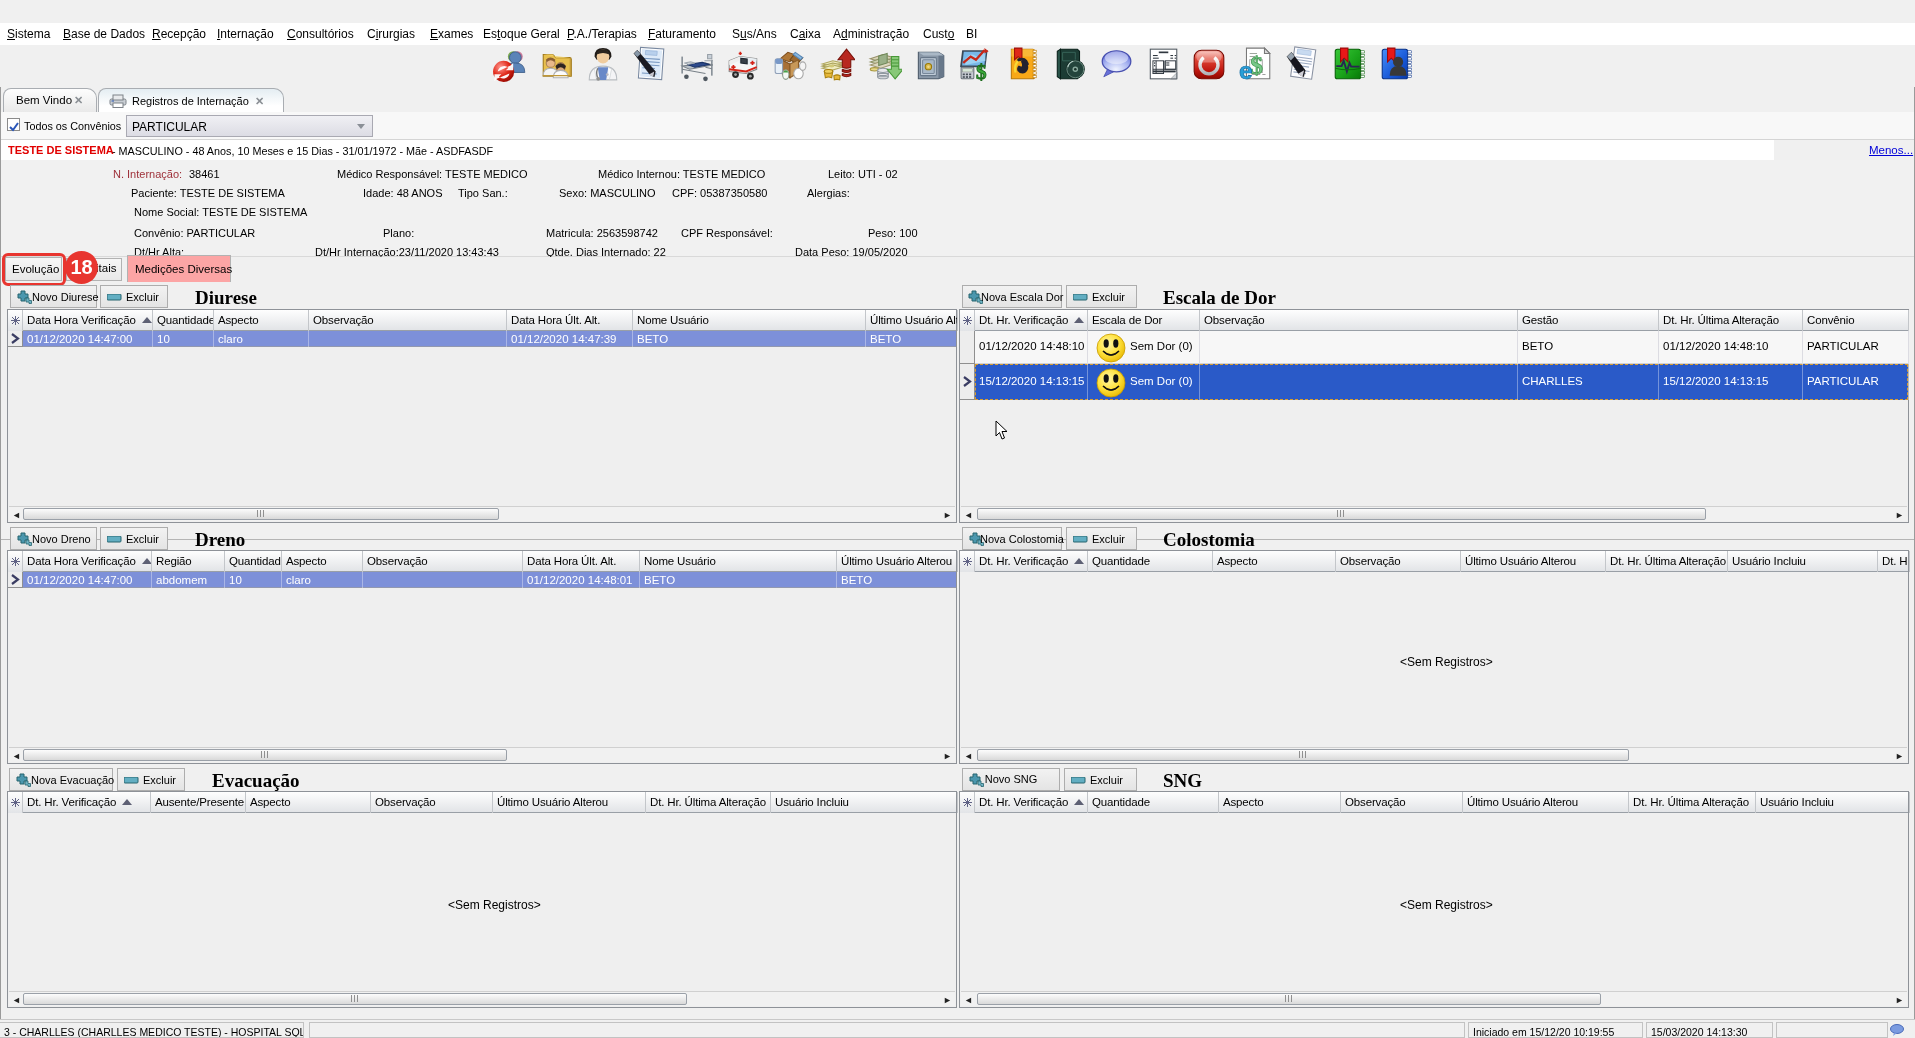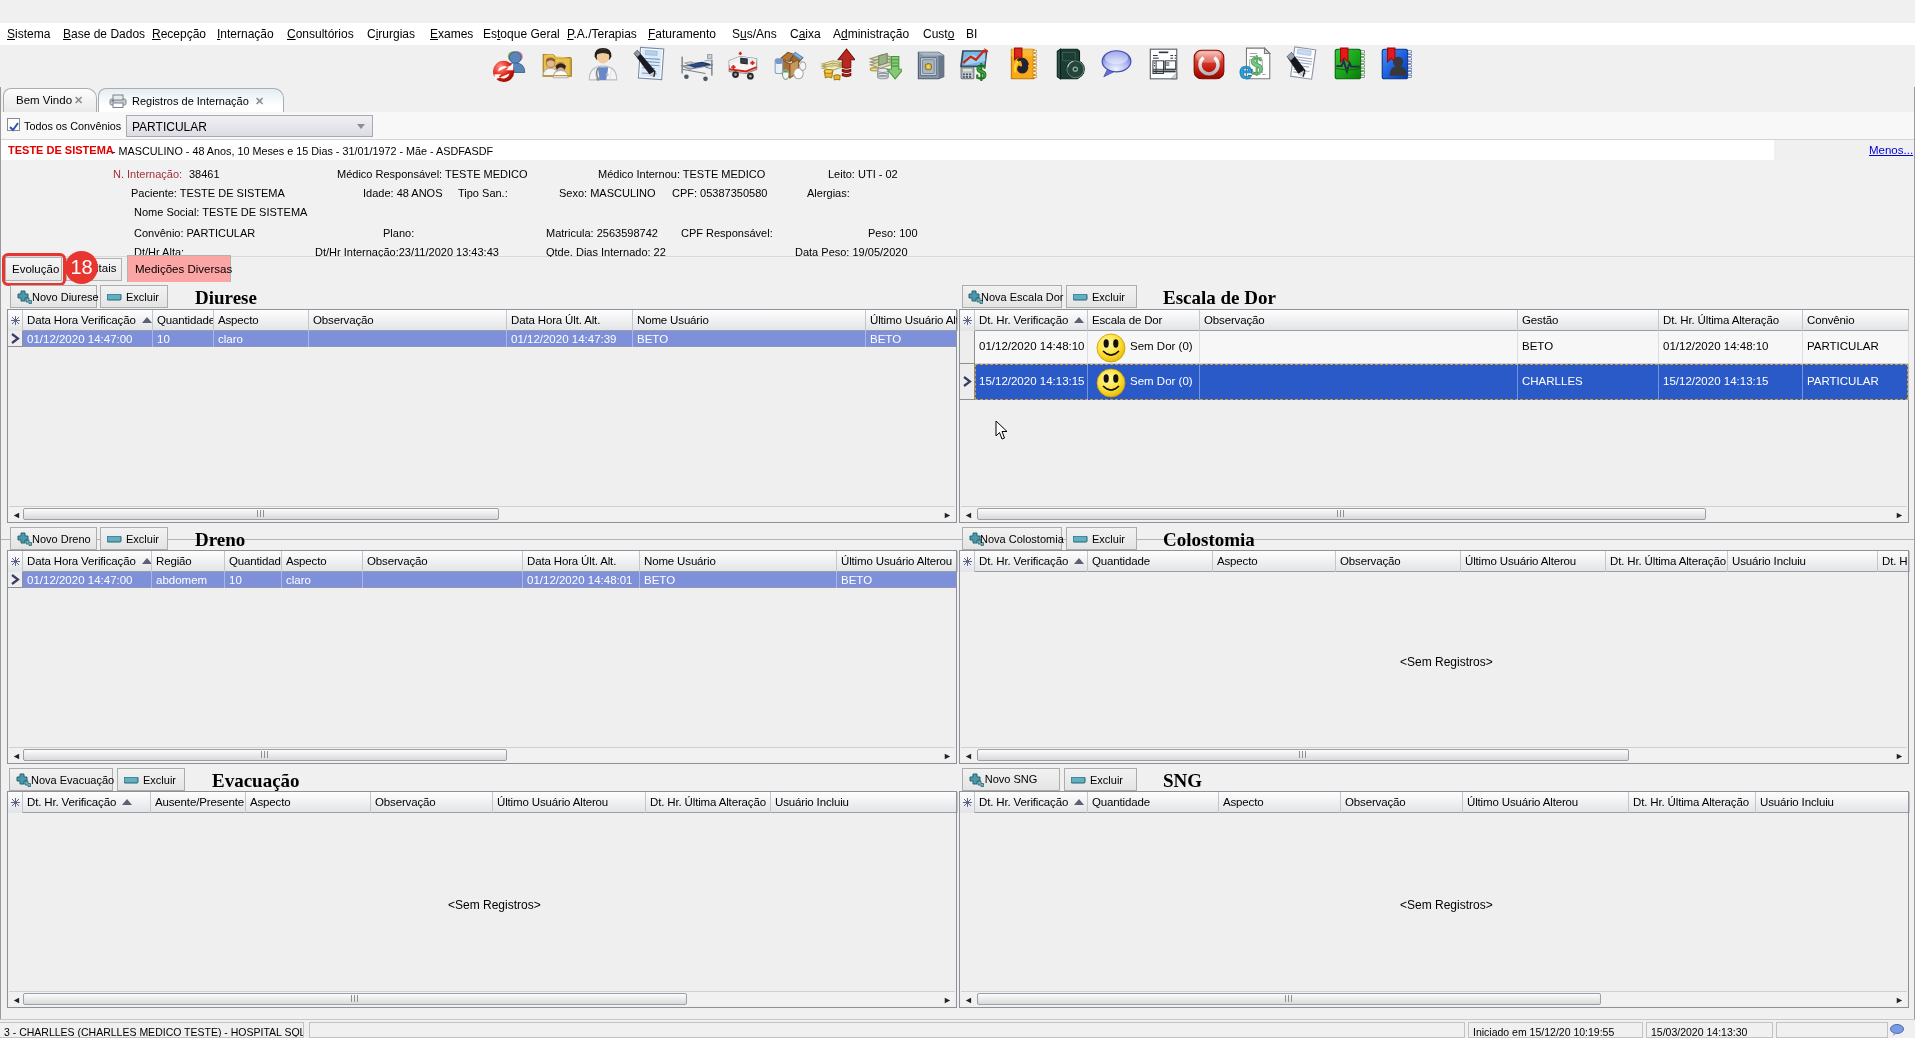--- a/index.html
+++ b/index.html
@@ -473,21 +473,21 @@
     <div class="t2" style="left:5px;top:0;width:57px;height:24px;">
         <span style="position:absolute;left:6px;top:5px">Evolução</span>
       </div>
     <div class="t2" style="left:66px;top:1px;width:56px;height:23px;">
         <span style="position:absolute;left:29px;top:3px">itais</span>
       </div>
     <div class="t2" style="left:127px;top:-2px;width:104px;height:27px;background:#fca5a5;border-bottom:none;">
         <span style="position:absolute;left:7px;top:7px">Medições Diversas</span>
       </div>
     <div class="abs" style="left:2px;top:-4px;width:64px;height:33px;border:3px solid #e8352f;border-radius:6px"></div>
-    <div class="abs" style="left:65px;top:-6px;width:33px;height:33px;border-radius:50%;background:#e8352f;color:#fff;font-size:20px;font-weight:normal;text-align:center;padding-top:5px">18</div>
+    <div class="abs" style="left:65px;top:-6px;width:33px;height:33px;border-radius:50%;background:#e8352f;color:#fff;font-size:20px;font-weight:bold;text-align:center;padding-top:5px">18</div>
   </div>
 
   <div class="pbtn" style="left:10px;top:285px;width:87px">
       <svg class="abs" style="left:5px;top:4px" width="16" height="15">
         <path d="M5 1 h4 v3 h3 v4 h-3 v3 h-4 v-3 h-3 v-4 h3 z" fill="#4b97ae" stroke="#27656f" stroke-width="1"></path>
         <path d="M10 8 h3 v2.5 h2.5 v3 h-2.5 v-1.5 h-3 z" fill="#6fb3c4" stroke="#27656f" stroke-width="0.8"></path>
       </svg>
       <span style="position:absolute;left:21px;top:5px">Novo Diurese</span>
     </div>
   <div class="pbtn" style="left:100px;top:285px;width:68px">

